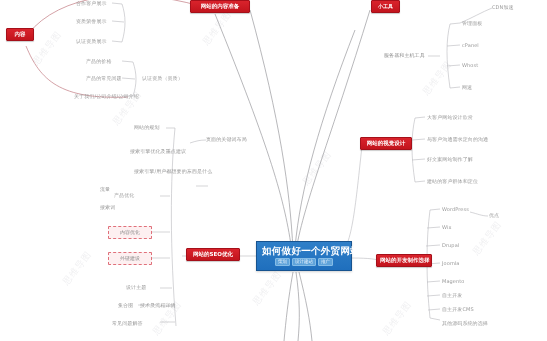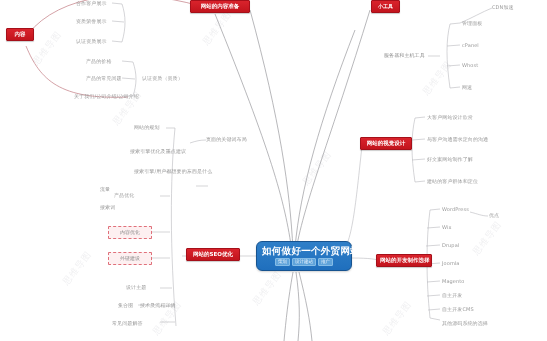--- a/index.html
+++ b/index.html
@@ -25,21 +25,21 @@
   }
 
   svg.links{position:absolute;left:0;top:0;width:547px;height:341px;pointer-events:none;}
 
   .node{position:absolute;white-space:nowrap;}
 
   
   .central{
     background:linear-gradient(#2f7fc8,#1f6fbd);
     border:1px solid #17538f;
-    border-radius:6px;
+    border-radius:0;
     padding:3px 5px 4px 5px;
     box-shadow:0 1px 2px rgba(0,0,0,.18);
     text-align:center;
   }
   .central .ctitle{
     color:#ffffff;font-size:9.5px;font-weight:bold;letter-spacing:.3px;
     display:block;line-height:11px;
   }
   .central .badges{display:flex;gap:2px;justify-content:center;margin-top:2px;}
   .central .badge{

